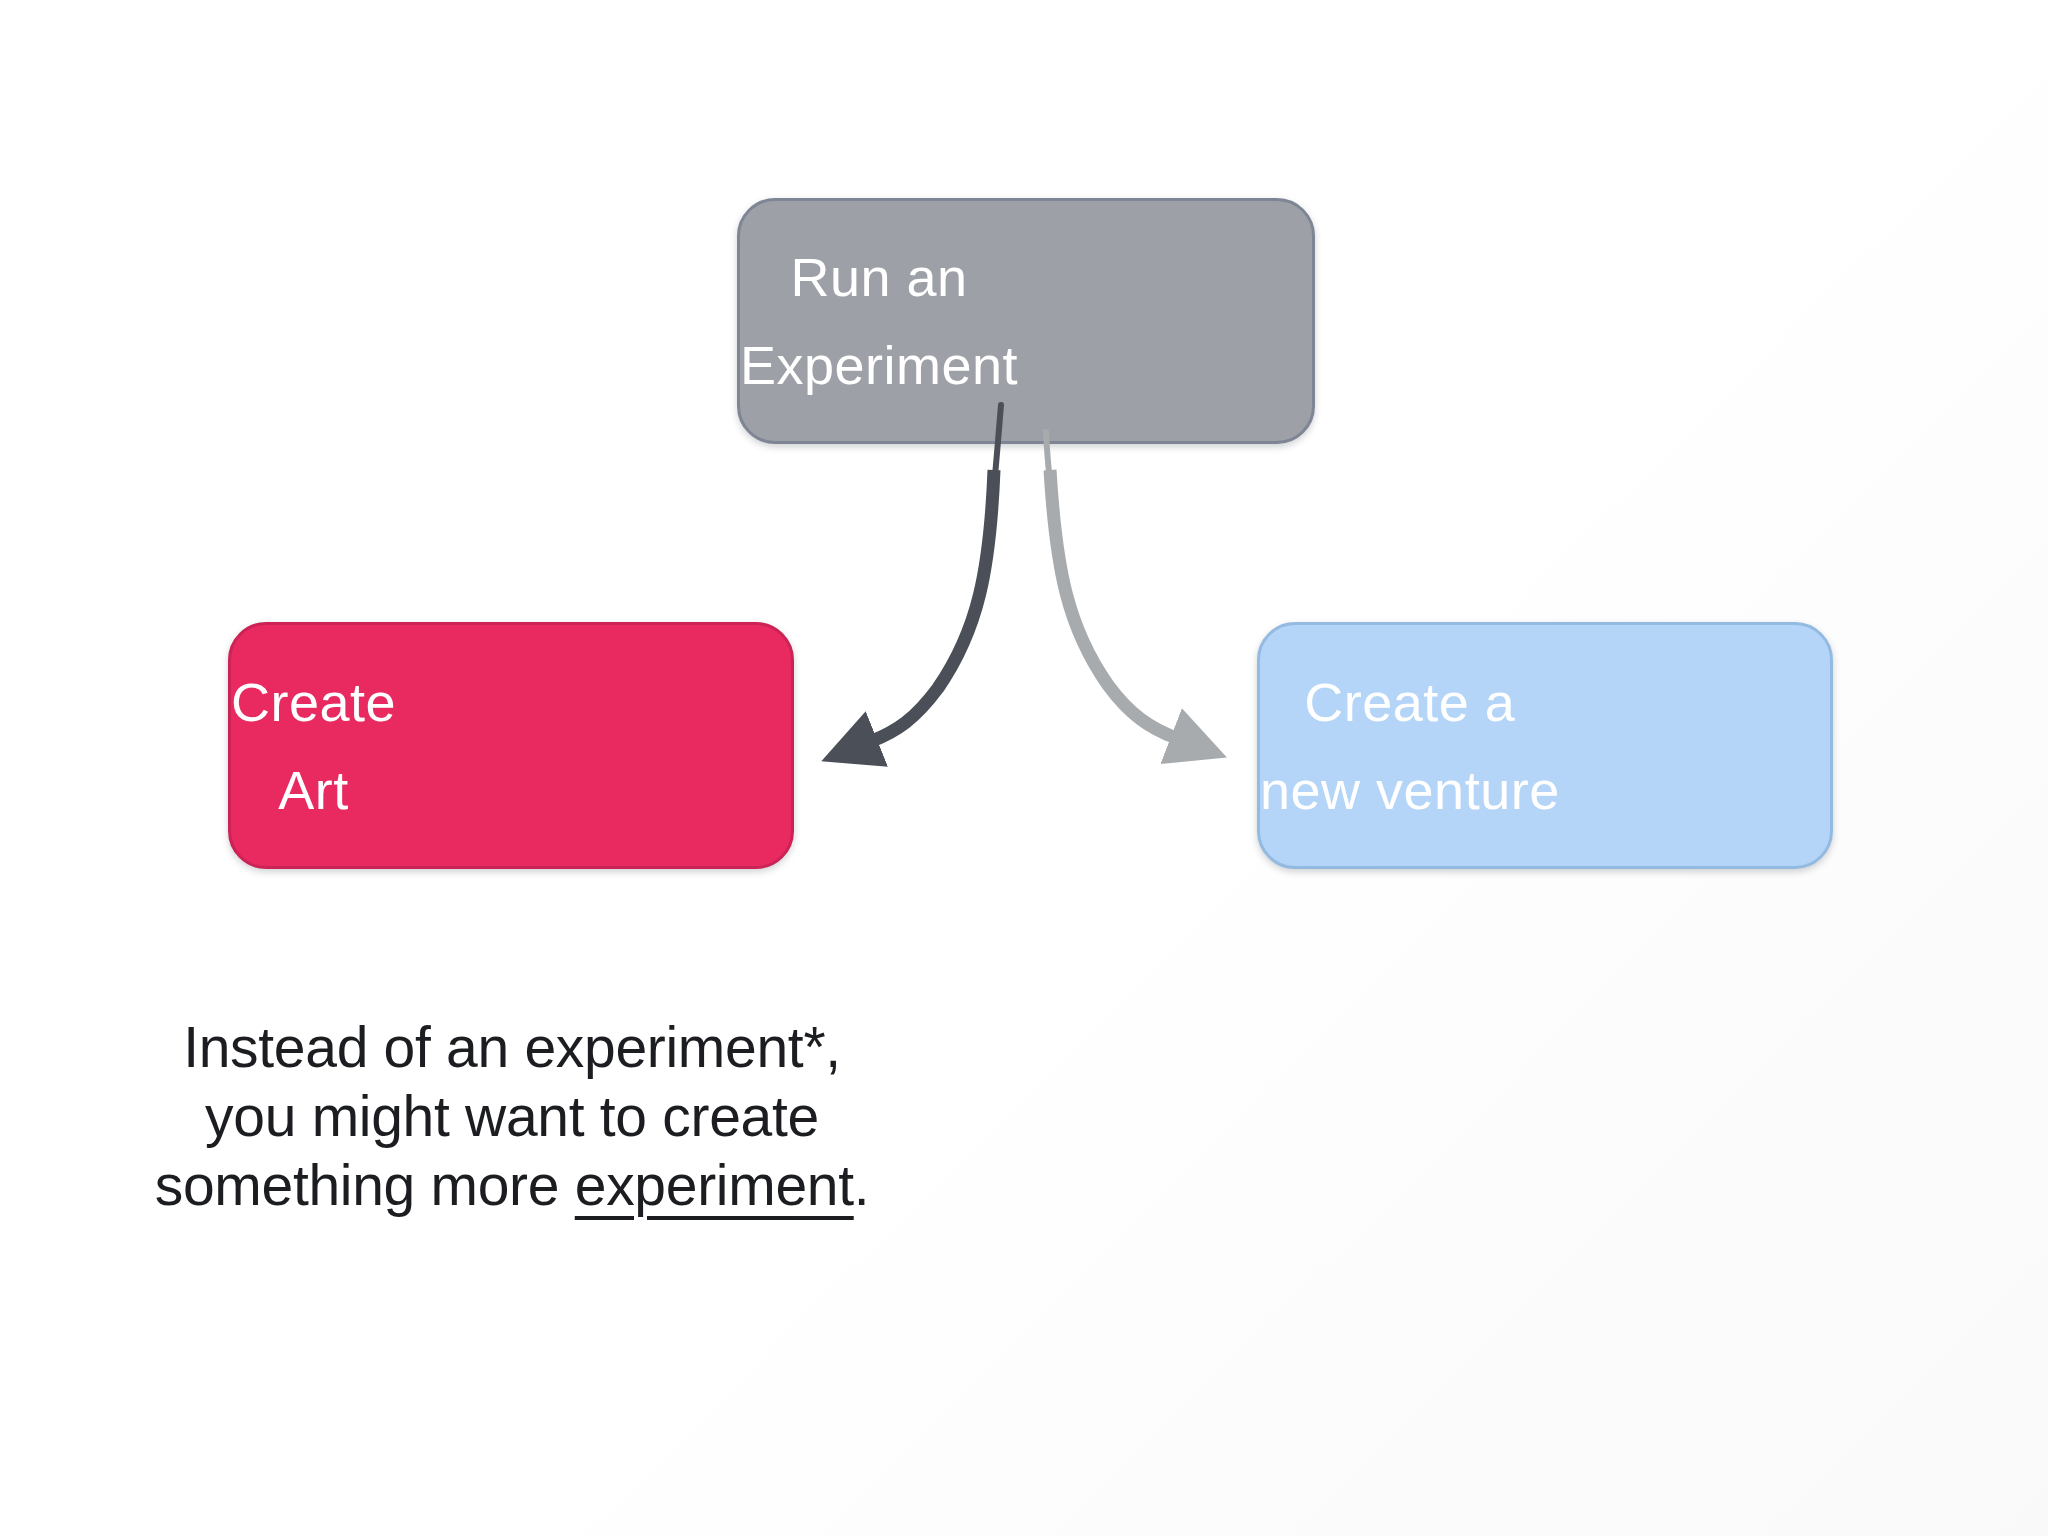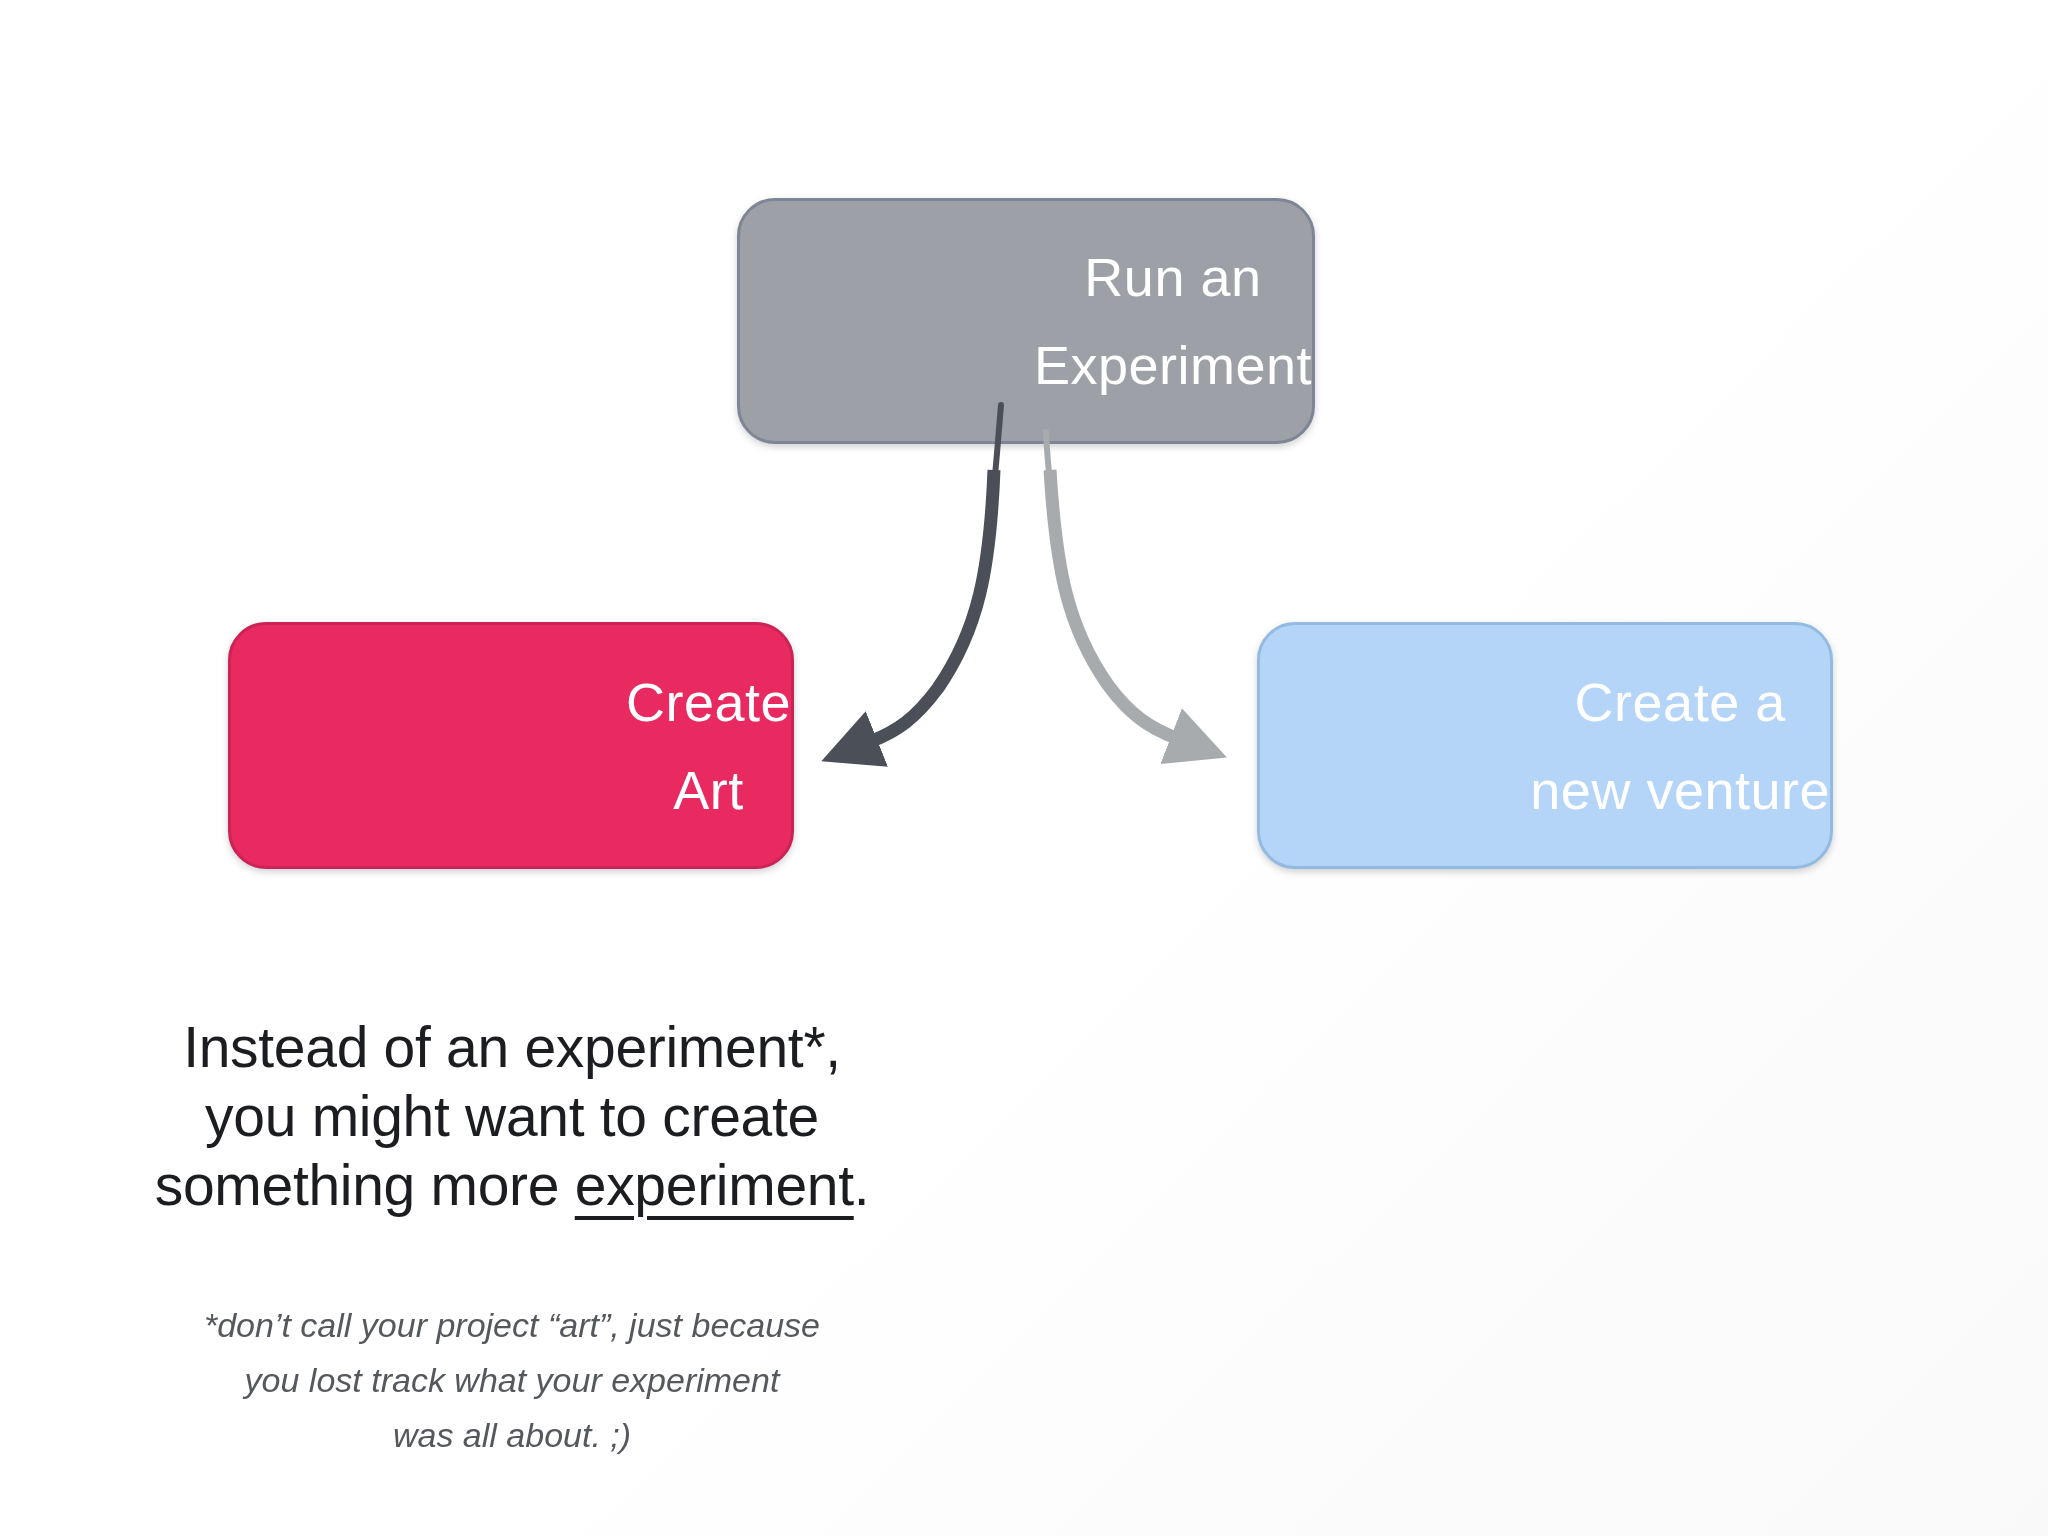--- a/index.html
+++ b/index.html
@@ -12,21 +12,21 @@
     width: 2048px;
     height: 1536px;
     overflow: hidden;
     background: linear-gradient(135deg, #ffffff 55%, #faf9f9 100%);
     font-family: "Liberation Sans", "DejaVu Sans", sans-serif;
   }
   .node {
     position: absolute;
     display: flex;
     align-items: center;
-    justify-content: flex-end;
+    justify-content: flex-start;
     border-radius: 38px;
     border: 3px solid transparent;
     box-shadow: 0 3px 7px rgba(40,45,60,0.22);
     text-align: center;
   }
   .node .node-label {
     white-space: pre-line;
     font-size: 54px;
     line-height: 88px;
     font-weight: 400;
@@ -109,17 +109,14 @@
     <path d="M 994 470 C 990 570, 978 630, 938 688 C 915 719, 897 731, 872 741" fill="none" stroke-width="13" stroke-linecap="butt" marker-end="url(#head-dark)" stroke="#4a4f58"></path>
     <path d="M 1050 470 C 1056 570, 1068 628, 1108 685 C 1130 715, 1150 728, 1176 738" fill="none" stroke-width="13" stroke-linecap="butt" marker-end="url(#head-light)" stroke="#a8abae"></path>
   </svg>
 
   <div class="caption" style="color: rgb(27, 29, 32);">
     <span>Instead of an experiment*,
 you might want to create
 something more </span><span class="u">experiment</span><span>.</span>
   </div>
 
-  <div class="footnote" style="color: rgb(85, 88, 93);">*don’t call your project “art”, just because
-you lost track what your experiment
-was all about. ;)</div>
 
 </div>
 
 </body></html>

